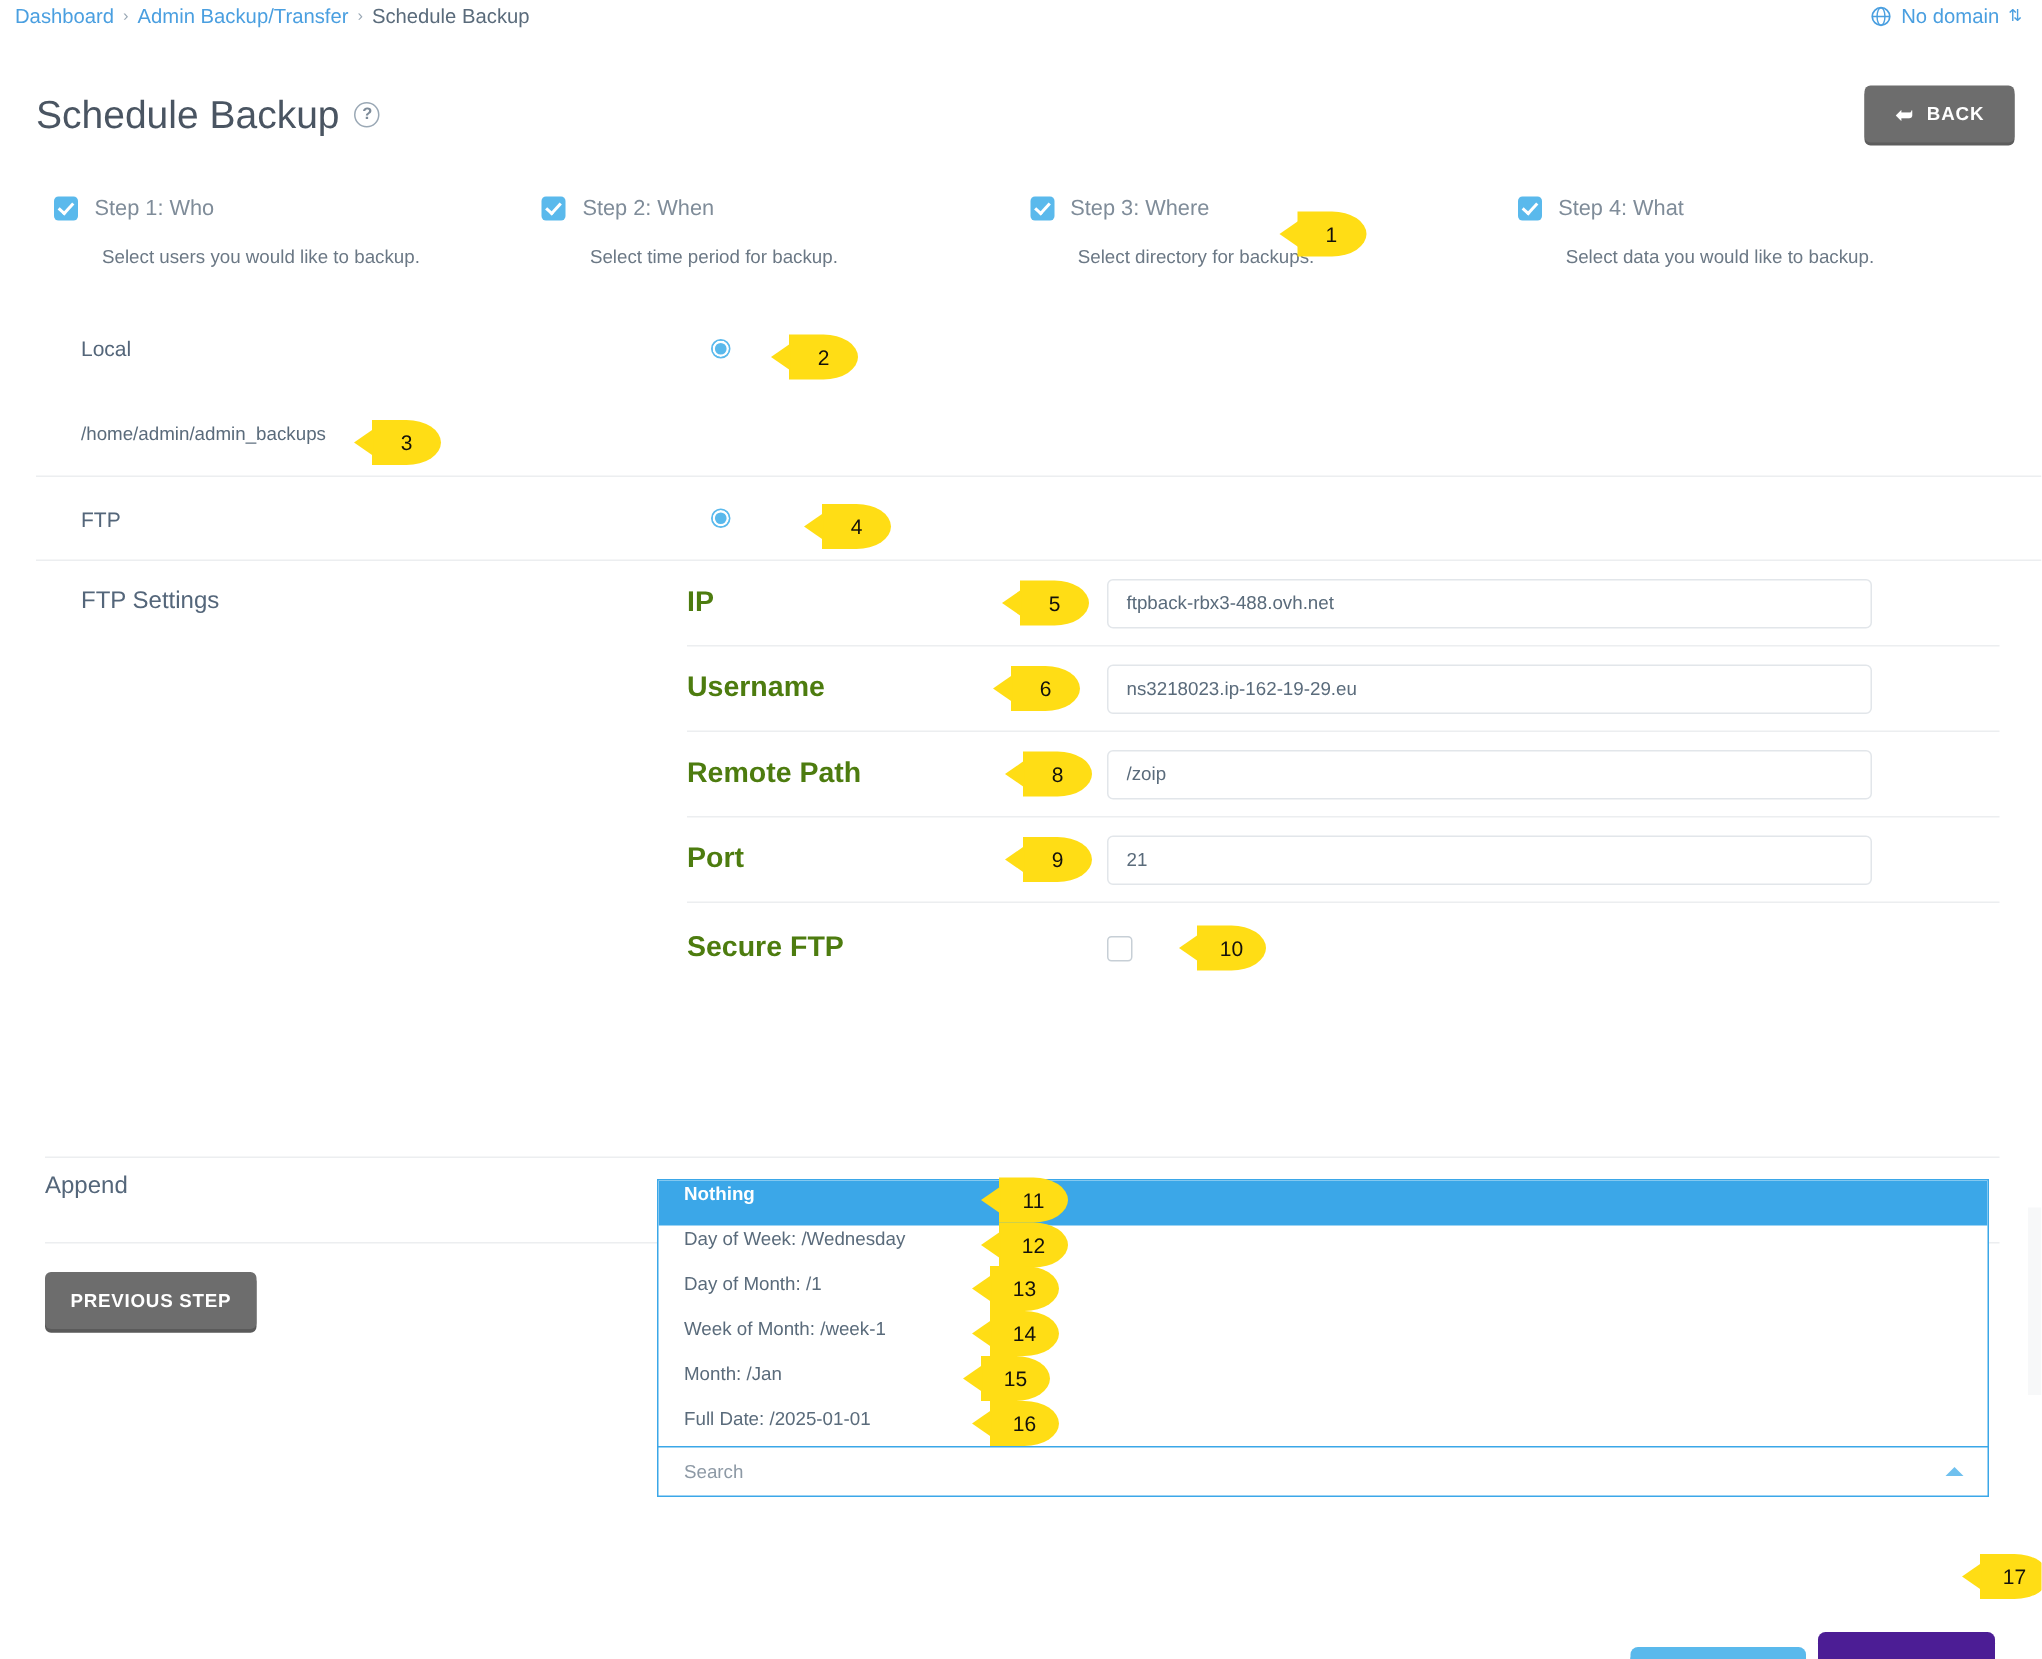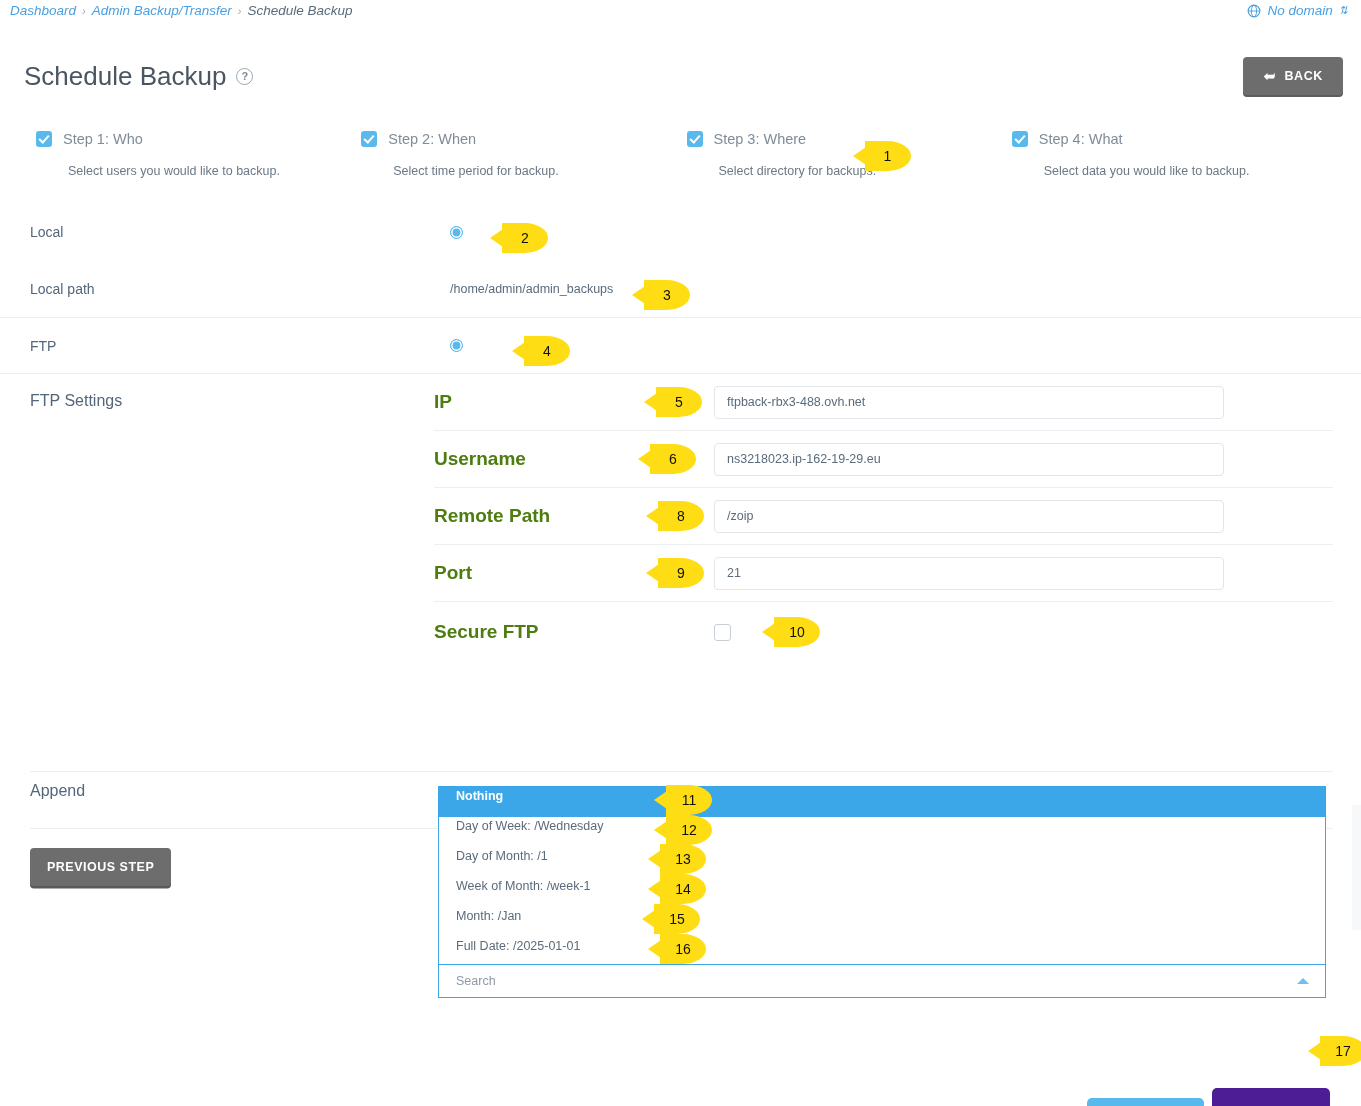--- a/index.html
+++ b/index.html
@@ -12,21 +12,20 @@
     position: relative;
     overflow: hidden;
   }
 
   
   .topbar {
     height: 21px;
     display: flex; align-items: center; justify-content: space-between;
     padding: 0 14px 0 10px;
     font-size: 13.5px;
-    font-style: italic;
   }
   .crumbs { display: flex; align-items: center; gap: 6px; white-space: nowrap; }
   .crumb-link { color: #4a9fe0; text-decoration: none; cursor: pointer; }
   .crumb-sep { color: #9aa8b5; font-size: 11px; }
   .crumb-current { color: #5a6b7b; }
   .domain-box { display: flex; align-items: center; gap: 6px; color: #4a9fe0; cursor: pointer; }
   .globe { width: 14px; height: 14px; flex: 0 0 14px; }
   .domain-caret { font-size: 11px; color: #4a9fe0; letter-spacing: -1px; }
 
   
@@ -235,32 +234,31 @@
   </div>
   <div class="step">
     <div class="step-head">
       <span class="cbx"></span>
       <span class="step-title">Step 4: What</span>
     </div>
     <div class="step-desc">Select data you would like to backup.</div>
   </div>
 </div>
 
-<div style="margin-top:26px;">
+<div style="margin-top:26px;margin-left:24px;">
 
   <div class="row noline" style="min-height:56px;">
     <div class="row-label">Local</div>
     <div class="row-body">
       <span class="radio"></span>
       <div class="mk" style="left:52px; top:-3px;">2</div>
     </div>
   </div>
 
   <div class="row" style="min-height:58px;">
-    <div class="row-label">Local path</div>
     <div class="row-body">
       <span class="value-text">/home/admin/admin_backups</span>
       <div class="mk" style="left:194px; top:-2px;">3</div>
     </div>
   </div>
 
   <div class="row" style="min-height:56px;">
     <div class="row-label">FTP</div>
     <div class="row-body">
       <span class="radio"></span>

